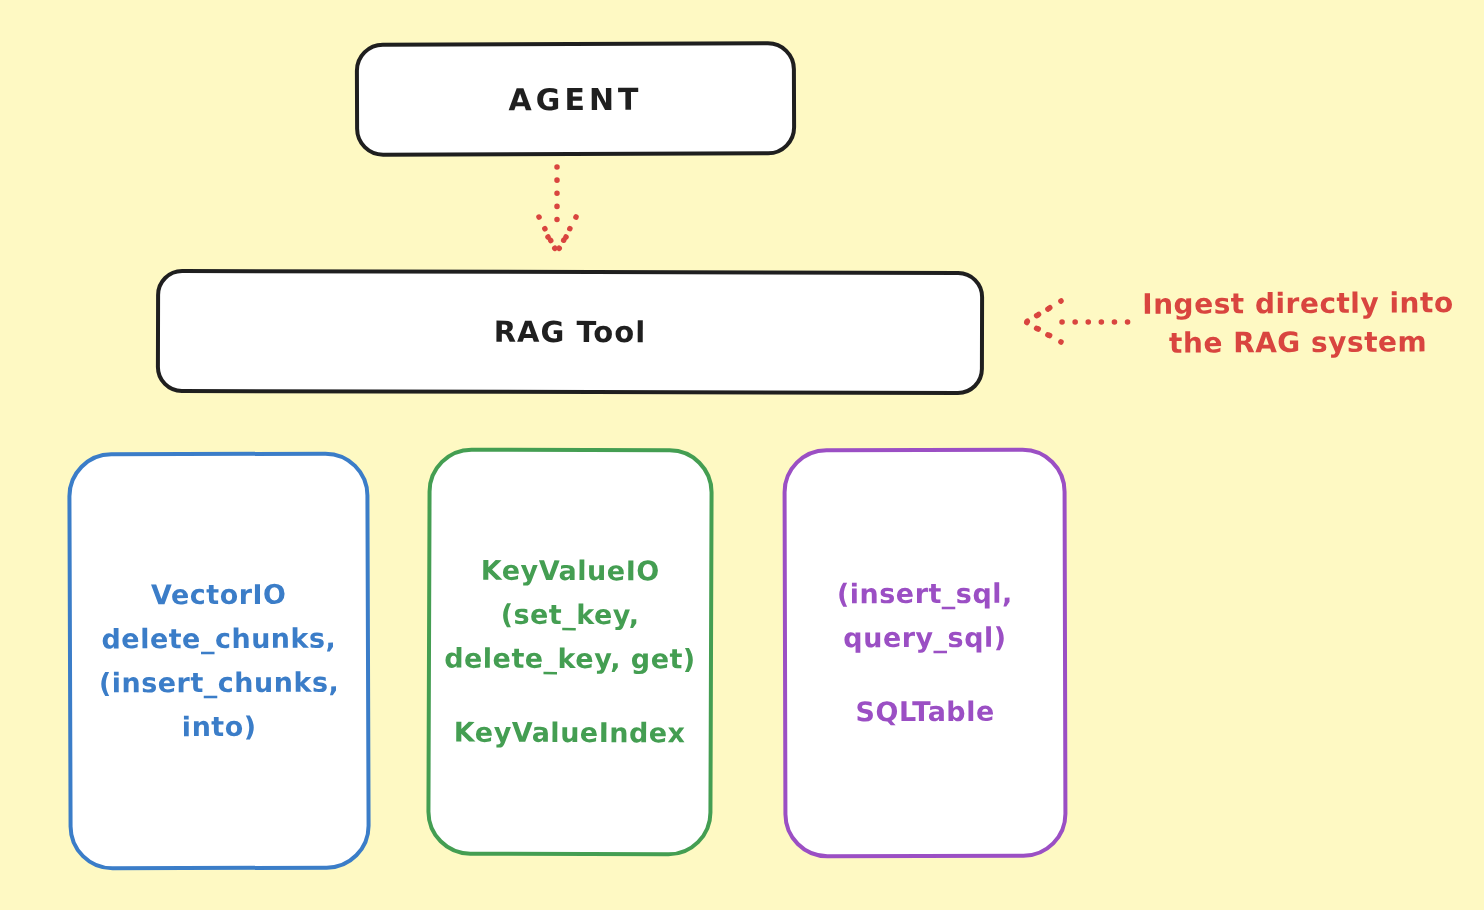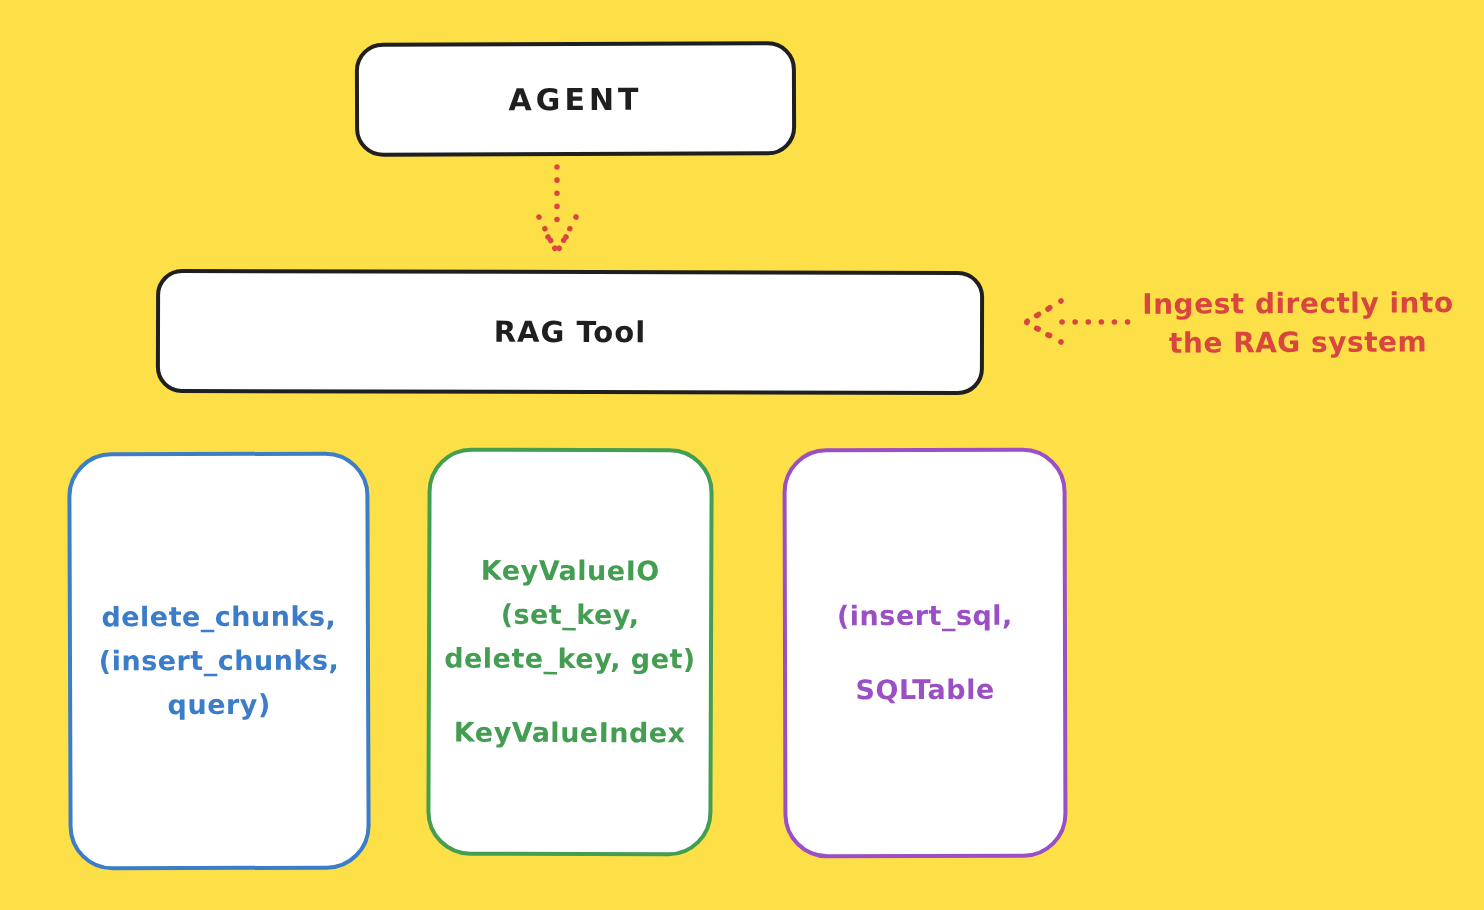--- a/index.html
+++ b/index.html
@@ -5,21 +5,21 @@
   html, body {
     margin: 0;
     padding: 0;
     background: #ffffff;
     font-family: "DejaVu Sans", "Liberation Sans", sans-serif;
   }
   .canvas {
     position: relative;
     width: 1484px;
     height: 910px;
-    background: #fde047;
+    background: #fef9c3;
     overflow: hidden;
   }
 
   
   .node {
     position: absolute;
     display: flex;
     align-items: center;
     justify-content: center;
     border: 4px solid #1f1f1f;
@@ -143,30 +143,32 @@
       <path class="dotline" d="M1048 335 L1026 322"></path>
     </g>
   </svg>
 
   <div class="annotation">
     <div>Ingest directly into</div>
     <div>the RAG system</div>
   </div>
 
   <div class="iobox iobox-vector">
+    <div>VectorIO</div>
     <div>delete_chunks,</div>
     <div>(insert_chunks,</div>
-    <div>query)</div>
+    <div>into)</div>
   </div>
 
   <div class="iobox iobox-keyvalue">
     <div>KeyValueIO</div>
     <div>(set_key,</div>
     <div>delete_key, get)</div>
     <div class="index-label">KeyValueIndex</div>
   </div>
 
   <div class="iobox iobox-relational">
     <div>(insert_sql,</div>
+    <div>query_sql)</div>
     <div class="index-label">SQLTable</div>
   </div>
 
 </div>
 
 </body></html>

